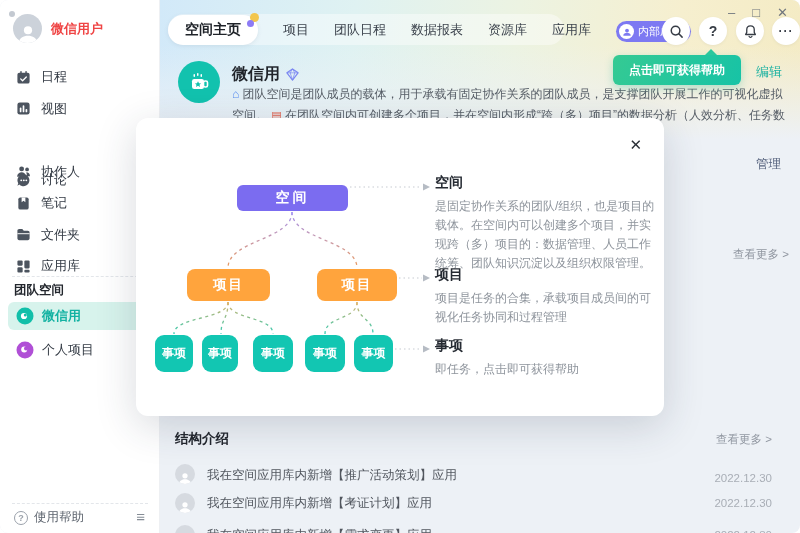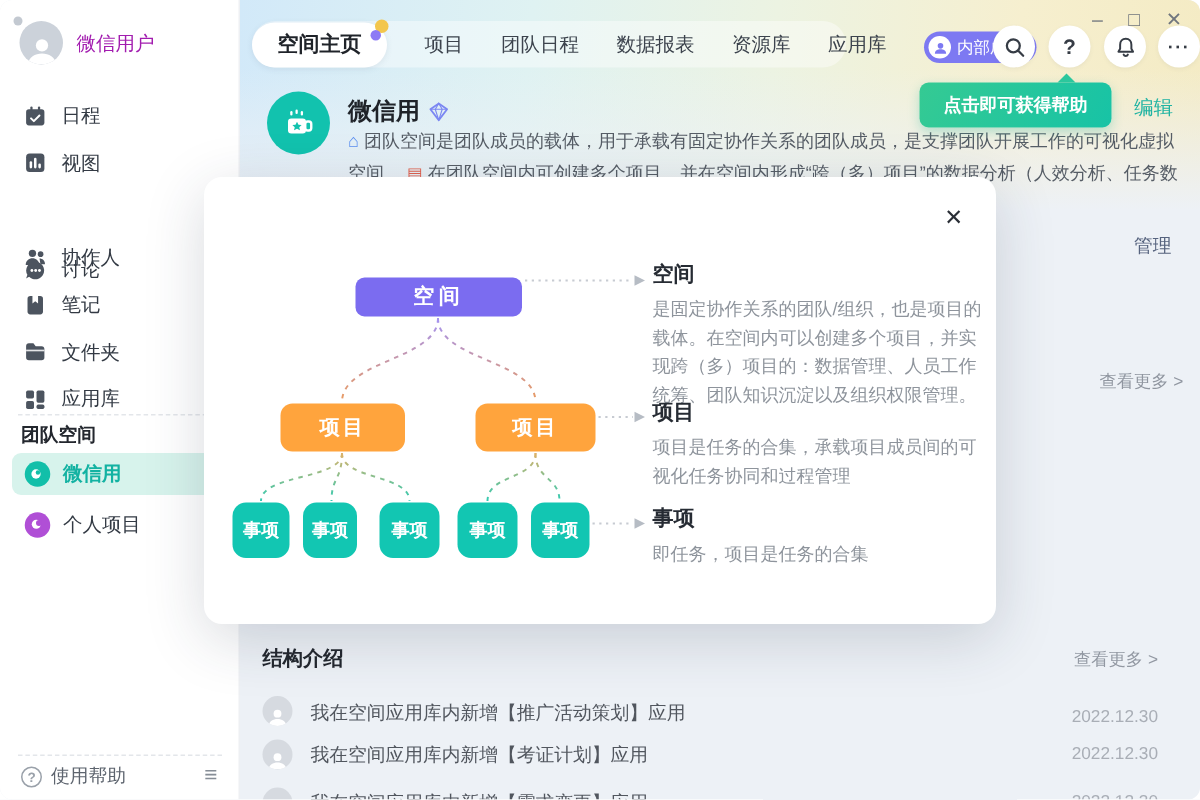--- a/index.html
+++ b/index.html
@@ -35,21 +35,21 @@
   .tooltip{position:absolute;left:613px;top:55px;width:128px;height:30px;z-index:40;border-radius:6px;
     background:linear-gradient(120deg,#35ca93 0%,#17c3a6 100%);color:#fff;font-size:12px;font-weight:bold;
     display:flex;align-items:center;justify-content:center;box-shadow:0 3px 8px rgba(30,180,150,.3);text-align:right;}
   .tooltip .arrow{position:absolute;top:-6px;left:92px;width:0;height:0;border-left:6px solid transparent;border-right:6px solid transparent;border-bottom:6px solid #2bc79d;}
 
   
   .sidebar{position:absolute;left:0;top:0;width:160px;height:533px;background:#fff;z-index:10;border-right:1px solid #eef0f3;}
   .suser{position:absolute;left:13px;top:14px;display:flex;align-items:center;gap:9px;cursor:pointer;}
   .savatar{position:relative;width:29px;height:29px;border-radius:50%;background:#ccd2da;display:flex;align-items:flex-end;justify-content:center;overflow:hidden;}
   .sdot{position:absolute;left:9px;top:11px;width:6px;height:6px;border-radius:50%;background:#c3c9d1;z-index:11;}
-  .suser .uname{font-size:13px;font-weight:400;color:#a21caf;}
+  .suser .uname{font-size:13px;font-weight:700;color:#ef4444;}
   .mitem{position:absolute;left:0;width:160px;height:30px;display:flex;align-items:center;padding-left:15px;gap:10px;cursor:pointer;}
   .mitem .lbl{font-size:13px;color:#333a44;}
   .micon{width:16px;height:16px;display:flex;align-items:center;justify-content:center;}
   .sdivider{position:absolute;left:12px;width:136px;border-top:1px dashed #e3e6ea;}
   .steamhdr{position:absolute;left:14px;top:282px;font-size:12.5px;font-weight:bold;color:#23272e;}
   .splus{position:absolute;right:12px;top:280px;font-size:15px;color:#6b727c;cursor:pointer;}
   .steam-item{position:absolute;left:8px;width:144px;height:28px;border-radius:6px;display:flex;align-items:center;gap:8px;padding-left:8px;cursor:pointer;}
   .steam-item.sel{background:#d7f3ec;}
   .steam-item .tlabel{font-size:13px;color:#333a44;}
   .steam-item.sel .tlabel{color:#13b2a2;font-weight:600;}
@@ -380,16 +380,16 @@
     <div class="legend" style="top:56px;">
       <div class="term">空间</div>
       <div class="ldesc">是固定协作关系的团队/组织，也是项目的载体。在空间内可以创建多个项目，并实现跨（多）项目的：数据管理、人员工作统筹、团队知识沉淀以及组织权限管理。</div>
     </div>
     <div class="legend" style="top:148px;">
       <div class="term">项目</div>
       <div class="ldesc">项目是任务的合集，承载项目成员间的可视化任务协同和过程管理</div>
     </div>
     <div class="legend" style="top:219px;">
       <div class="term">事项</div>
-      <div class="ldesc">即任务，项目是任务的合集</div>
+      <div class="ldesc">即任务，点击即可获得帮助</div>
     </div>
   </div>
 </div>
 
 </body></html>

